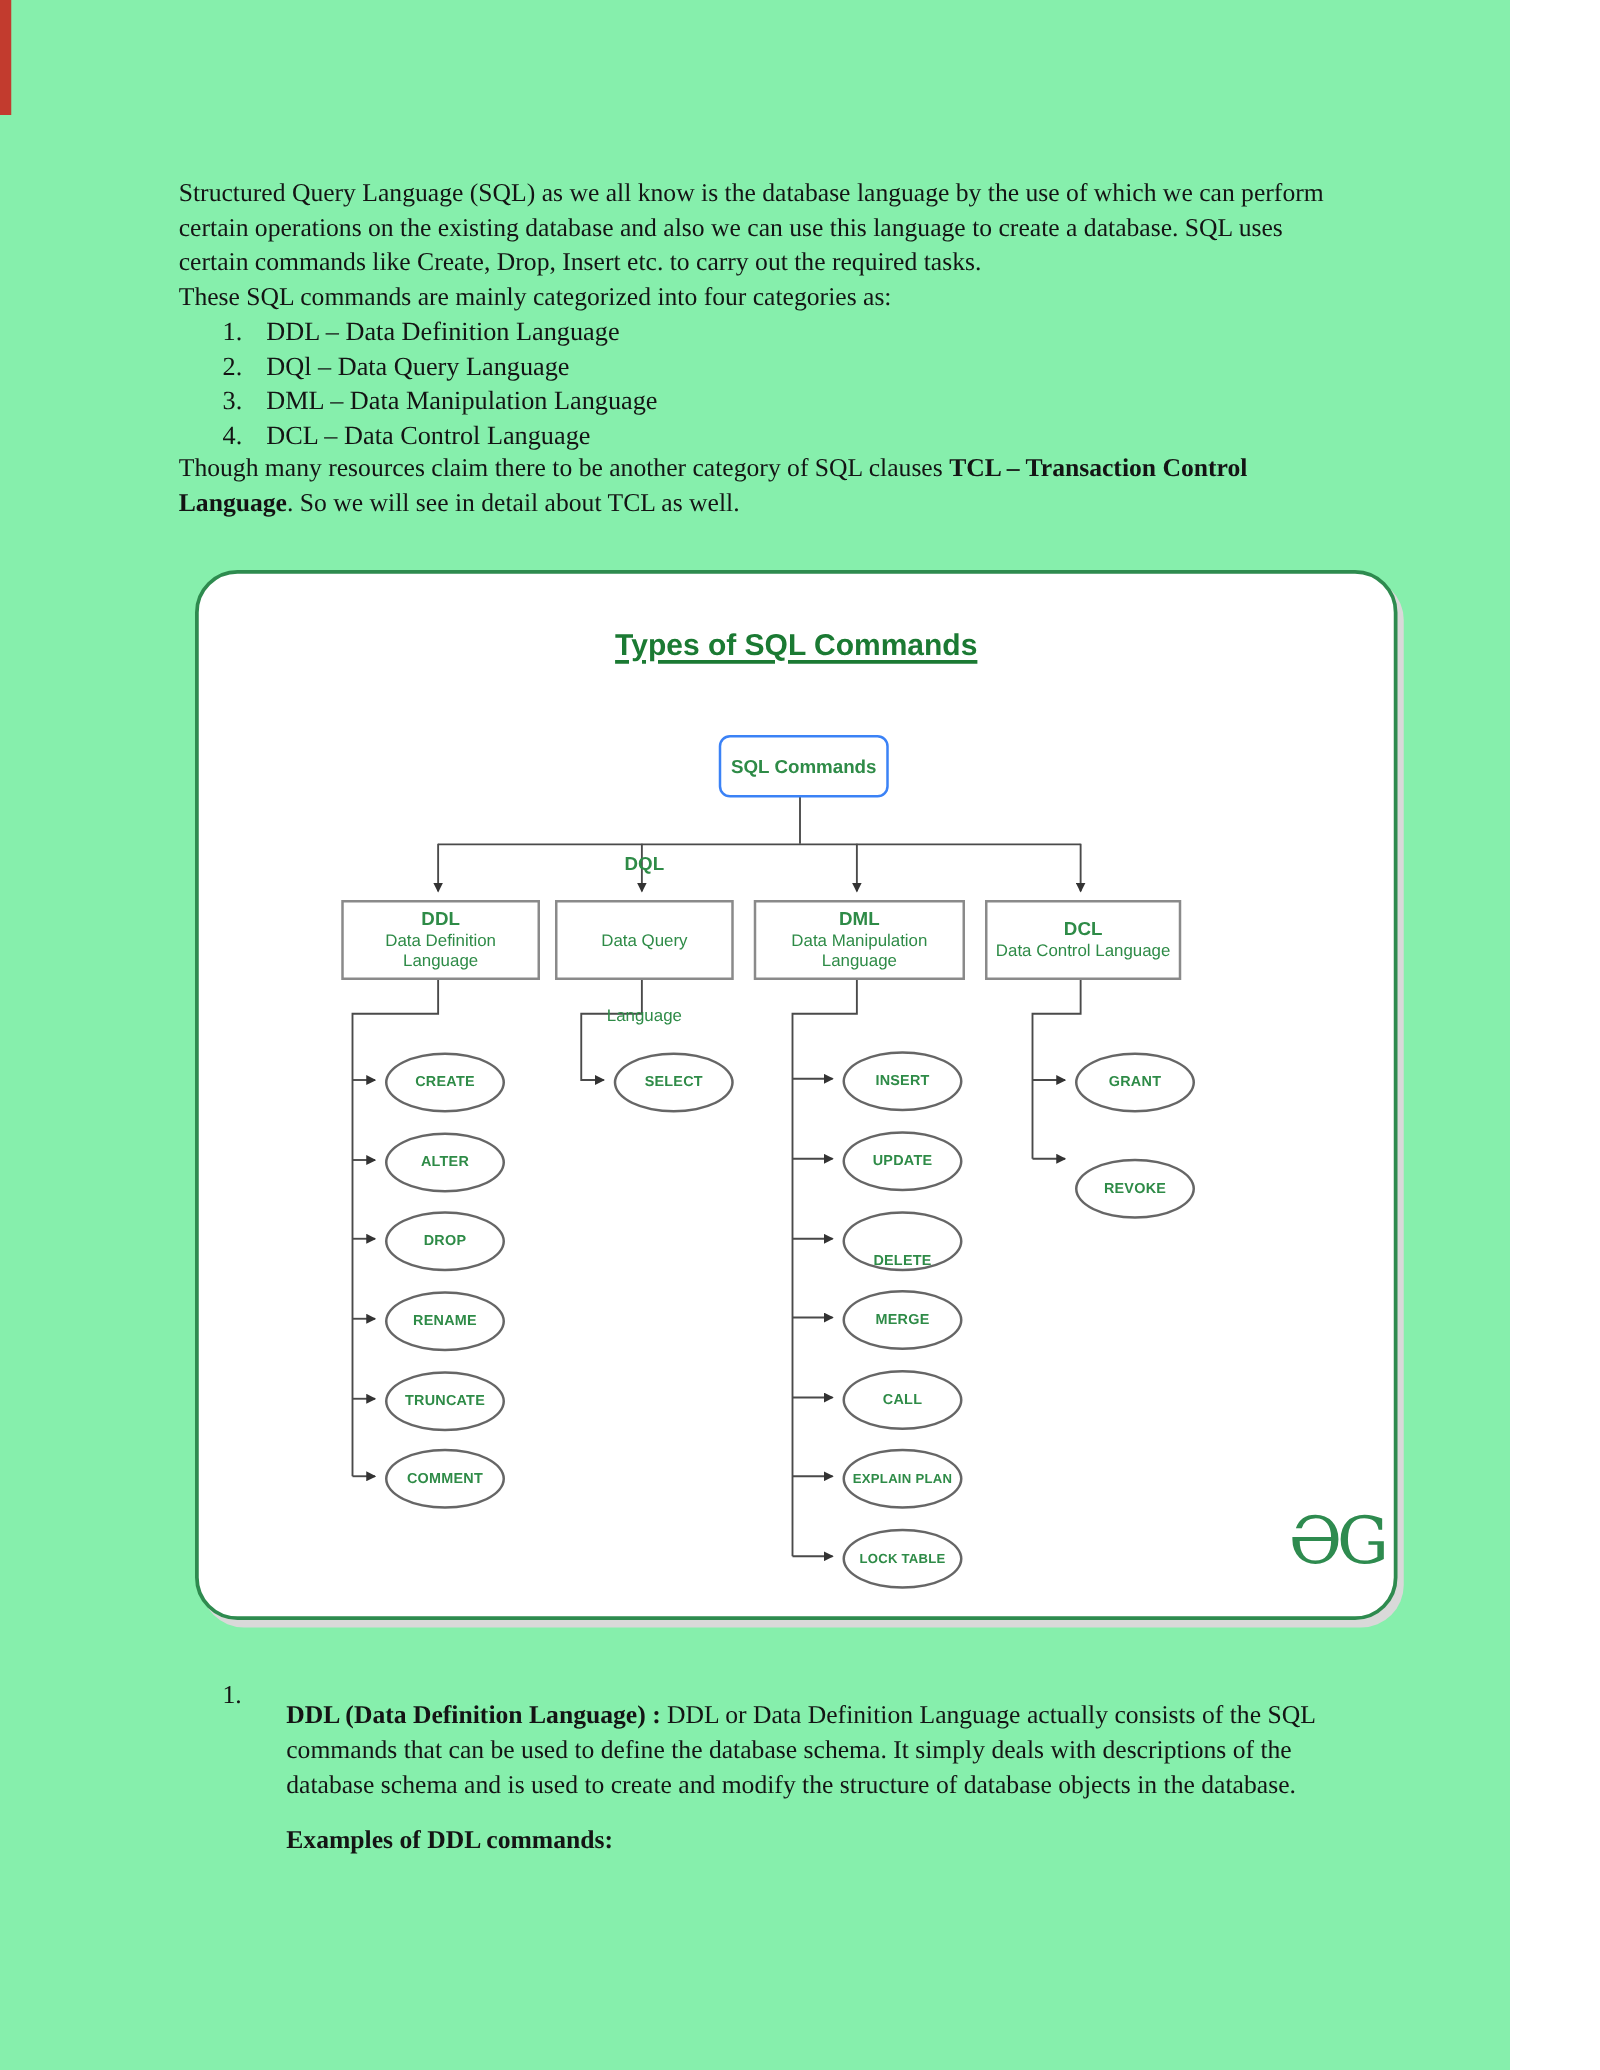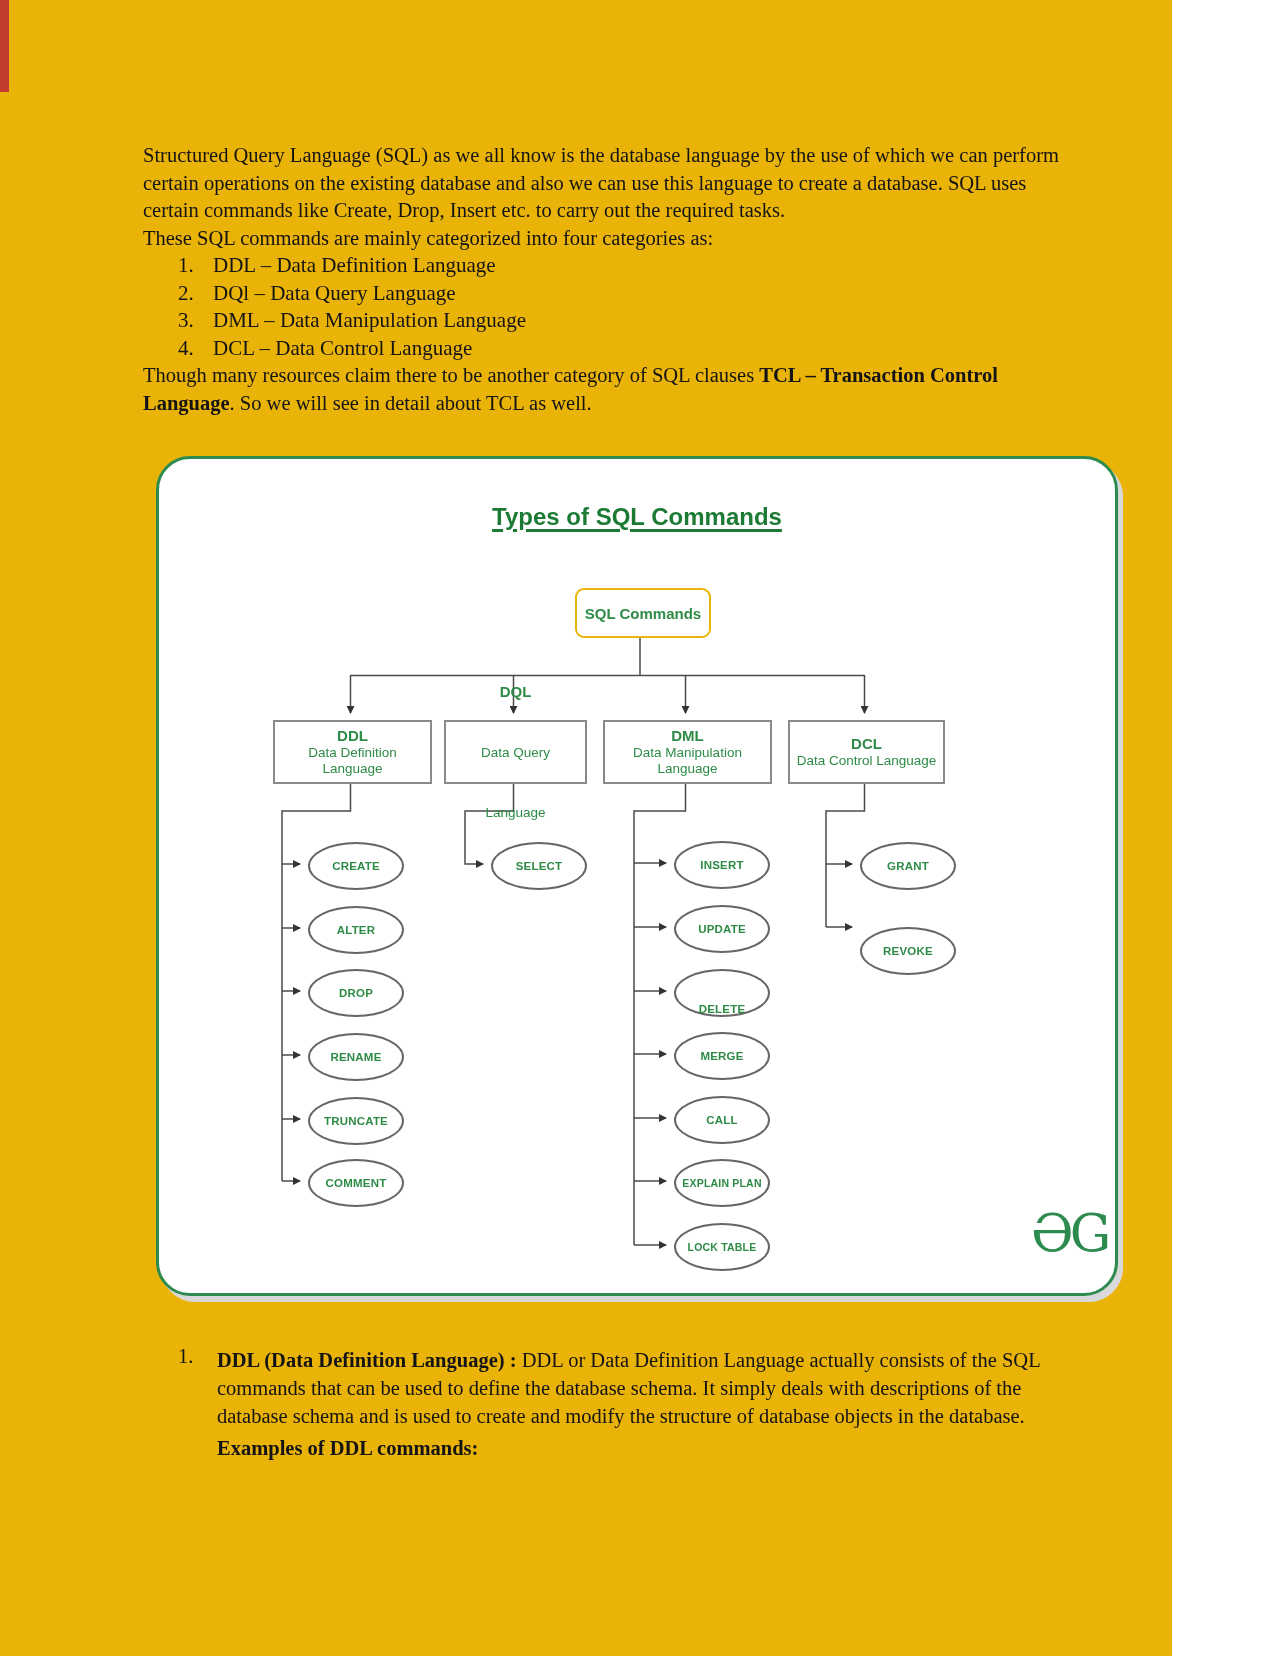--- a/index.html
+++ b/index.html
@@ -1,17 +1,17 @@
 <!DOCTYPE html>
 <html><head>
 <meta charset="utf-8">
 <style>
   html,body{margin:0;padding:0;background:#ffffff;}
-  .page{position:relative;width:1172px;height:1656px;background:#eab308;overflow:hidden;
-        font-family:"Liberation Serif", serif;color:#141414;}
+  .page{position:relative;width:1172px;height:1656px;background:#86efac;overflow:hidden;
+        font-family:"Liberation Serif", serif;color:#141414;padding-left:36px;}
   .red-strip{position:absolute;left:0;top:0;width:9px;height:92px;background:#c23b2e;}
 
   
   .intro{position:absolute;left:143px;top:142px;width:922px;}
   .intro p{margin:0;font-size:20.5px;line-height:27.5px;}
   .olist{margin:0;}
   .olist .li{padding-left:35px;font-size:21px;line-height:27.6px;}
   .olist .num{display:inline-block;width:35px;}
   .tcl{margin:0;font-size:19.5px;line-height:26.8px;}
   .tcl b{font-weight:bold;}
@@ -19,41 +19,41 @@
   
   .frame{position:absolute;left:156px;top:456px;width:956px;height:834px;
          border:3px solid #2e8b4f;border-radius:34px;background:#ffffff;
          box-shadow:5px 6px 0 0 #d9d9d9;font-family:"Liberation Sans", sans-serif;}
   .dtitle{position:absolute;left:0;top:44px;width:100%;text-align:center;
           font-size:24px;font-weight:bold;color:#1b7a33;
           text-decoration:underline;text-decoration-thickness:2.5px;text-underline-offset:4px;}
   .frame svg{position:absolute;left:0;top:0;width:956px;height:834px;}
 
   .root-box{position:absolute;left:416px;top:129px;width:132px;height:46px;
-            border:2px solid #eab308;border-radius:9px;background:#fff;
+            border:2px solid #3b82f6;border-radius:9px;background:#fff;
             display:flex;align-items:center;justify-content:center;
             font-size:15px;font-weight:bold;color:#2e8b47;}
   .cat-box{position:absolute;top:261px;height:60px;border:2px solid #8a8a8a;background:#fff;
            display:flex;flex-direction:column;align-items:center;justify-content:center;
            color:#2e8b47;text-align:center;}
   .cat-box .abbr{font-size:15px;font-weight:bold;line-height:18px;}
   .cat-box .nm{font-size:13.5px;line-height:16.5px;}
   .oval{position:absolute;width:92px;height:44px;border:2px solid #666;border-radius:50%;
         background:#fff;display:flex;align-items:center;justify-content:center;
         font-size:11.5px;font-weight:bold;color:#2e8b47;letter-spacing:.2px;white-space:nowrap;}
   .oval.small{font-size:10.5px;}
   .logo{position:absolute;left:872px;top:748px;font-family:"DejaVu Serif", serif;
         font-size:52px;line-height:52px;color:#2e8b4f;letter-spacing:-4px;}
 
   
   .ddl-sec{position:absolute;left:178px;top:1342px;width:900px;display:flex;
            font-size:20.5px;line-height:28px;}
   .ddl-sec .num{width:35px;flex:0 0 35px;}
   .ddl-sec .txt{width:860px;}
-  .ddl-sec p{margin:4px;}
+  .ddl-sec p{margin:16px;}
   .ddl-sec b{font-weight:bold;}
 </style>
 </head>
 <body>
 
 <div class="page">
   <div class="red-strip"></div>
 
   <div class="intro">
     <p>Structured Query Language (SQL) as we all know is the database language by the use of which we can perform certain operations on the existing database and also we can use this language to create a database. SQL uses certain commands like Create, Drop, Insert etc. to carry out the required tasks.</p>

